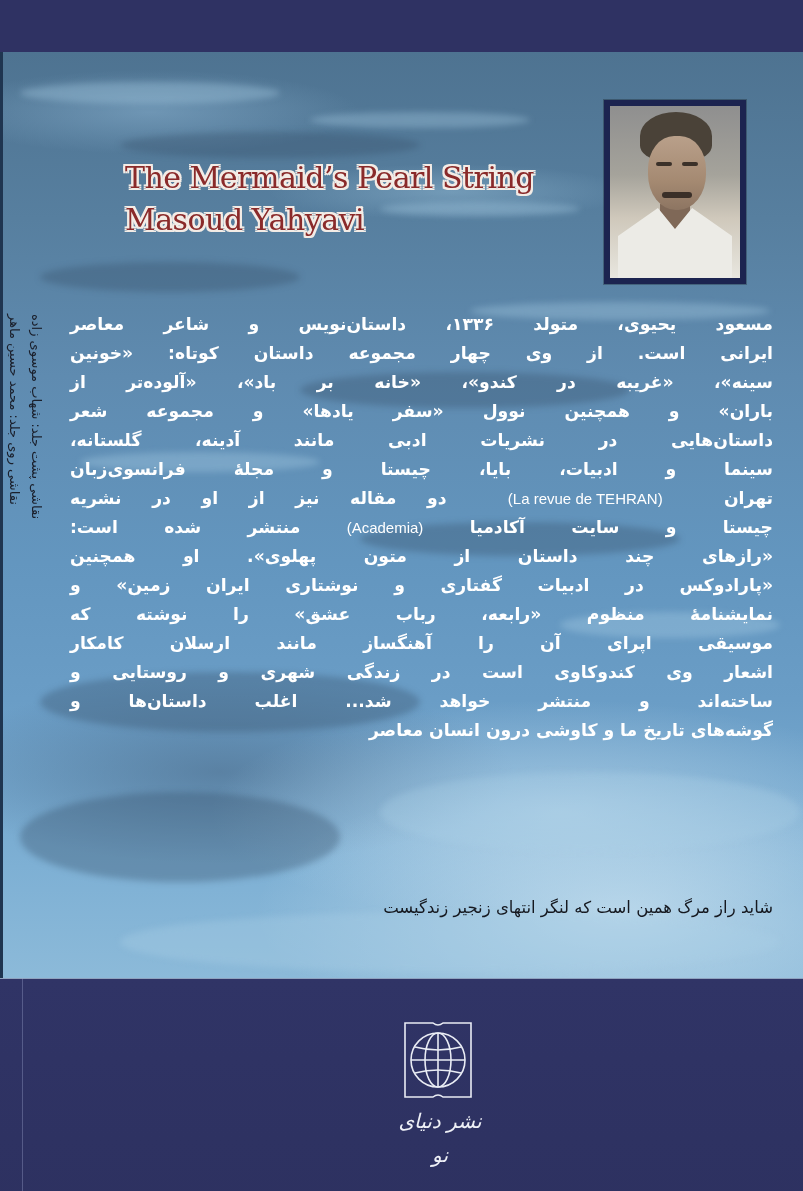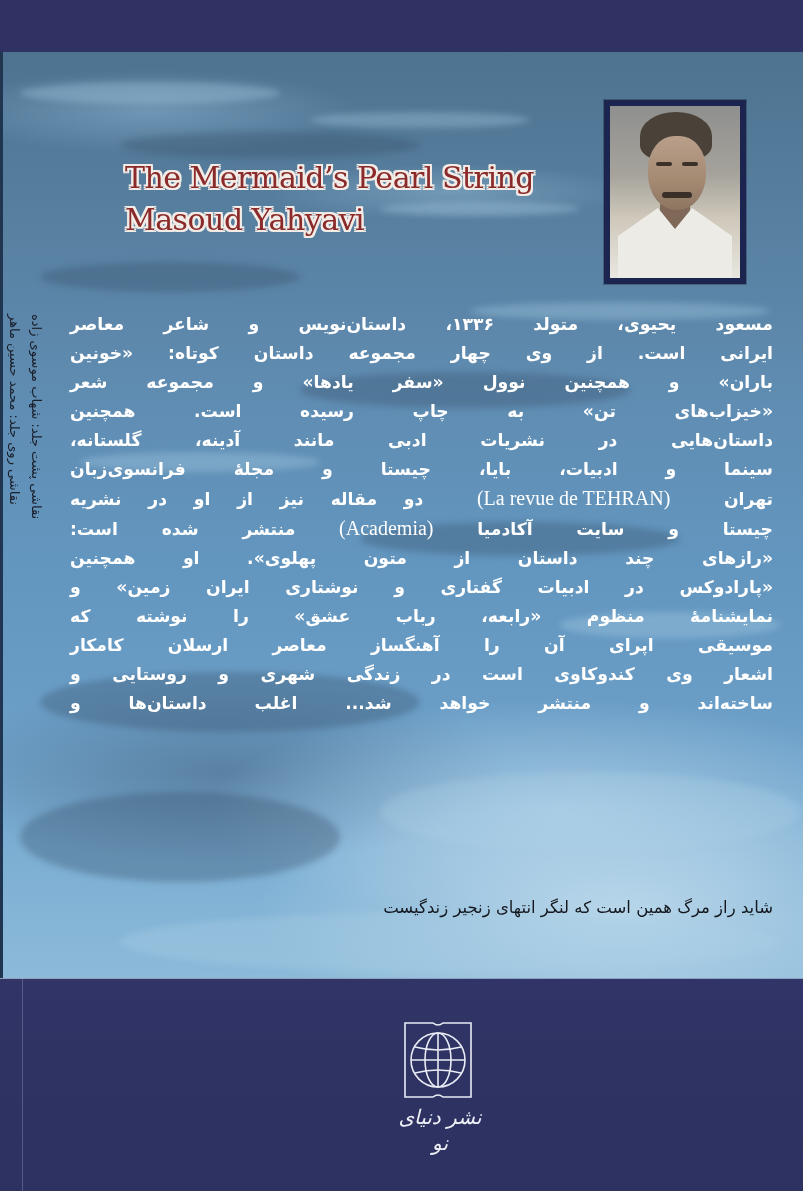--- a/index.html
+++ b/index.html
@@ -72,21 +72,21 @@
     
     .body-text {
       position: absolute; left: 70px; top: 258px; width: 703px;
       direction: rtl; text-align: justify; text-align-last: right;
       color: #ffffff; font-weight: bold; font-size: 17.2px; line-height: 29px;
       font-family: "DejaVu Sans", sans-serif;
     }
     .body-text .line { display: block; white-space: nowrap; text-align: justify; text-align-last: justify; }
     .body-text .line.last { text-align-last: right; }
     .latin {
-      font-family: Liberation Serif, serif; font-weight: normal; font-size: 20px;
+      font-family: Liberation Sans, sans-serif; font-weight: normal; font-size: 15px;
       unicode-bidi: isolate; direction: ltr; display: inline-block;
     }
 
     
     .credits {
       position: absolute; left: 4px; top: 262px; height: 480px; width: 56px;
     }
     .credit-line {
       position: absolute; top: 0; width: 450px; height: 22px;
       transform-origin: 0 0;
@@ -110,21 +110,21 @@
       border-top: 1px solid #8fa3bf;
     }
     .band-rule { position: absolute; left: 22px; top: 926px; width: 1px; height: 265px; background: rgba(160,170,210,0.35); }
     .logo {
       position: absolute; left: 403px; top: 969px; width: 70px; height: 78px;
     }
     .publisher-name {
       position: absolute; left: 395px; top: 1052px; width: 90px;
       direction: rtl; text-align: center;
       font-family: "DejaVu Serif", serif; font-style: italic;
-      color: #eef0f6; font-size: 20px; line-height: 26px;
+      color: #eef0f6; font-size: 20px; line-height: 34px;
     }
   </style>
 </head>
 <body>
 
 <div class="cover">
 
   <div class="water">
     <div class="ripple" style="left:20px;top:30px;width:260px;height:22px;"></div>
     <div class="ripple" style="left:310px;top:60px;width:220px;height:16px;"></div>
@@ -161,40 +161,41 @@
   </div>
 
   <div class="credits">
     <div class="credit-line c1">نقاشی روی جلد: محمد حسین ماهر</div>
     <div class="credit-line c2">نقاشی پشت جلد: شهاب موسوی زاده</div>
   </div>
 
   <div class="body-text">
     <span class="line">مسعود یحیوی، متولد ۱۳۳۶، داستان‌نویس و شاعر معاصر</span>
     <span class="line">ایرانی است. از وی چهار مجموعه داستان کوتاه: «خونین</span>
+    <span class="line">سینه»، «غریبه در کندو»، «خانه بر باد»، «آلوده‌تر از</span>
     <span class="line">باران» و همچنین نوول «سفر یادها» و مجموعه شعر</span>
-    <span class="line">«خیزاب‌های تن» به چاپ رسیده است. همچنین</span>
     <span class="line">داستان‌هایی در نشریات ادبی مانند آدینه، گلستانه،</span>
     <span class="line">سینما و ادبیات، بایا، چیستا و مجلهٔ فرانسوی‌زبان</span>
     <span class="line">
       <span>تهران</span>
       &nbsp;<span class="latin">(La revue de TEHRAN)</span>&nbsp;
       <span>دو مقاله نیز از او در نشریه</span>
     </span>
     <span class="line">
       <span>چیستا و سایت آکادمیا</span>
       <span class="latin">(Academia)</span>
       <span>منتشر شده است:</span>
     </span>
     <span class="line">«رازهای چند داستان از متون پهلوی». او همچنین</span>
     <span class="line">«پارادوکس در ادبیات گفتاری و نوشتاری ایران زمین» و</span>
     <span class="line">نمایشنامهٔ منظوم «رابعه، رباب عشق» را نوشته که</span>
-    <span class="line">موسیقی اپرای آن را آهنگساز معاصر ارسلان کامکار</span>
+    <span class="line">موسیقی اپرای آن را آهنگساز مانند ارسلان کامکار</span>
     <span class="line">اشعار وی کندوکاوی است در زندگی شهری و روستایی و</span>
     <span class="line">ساخته‌اند و منتشر خواهد شد... اغلب داستان‌ها و</span>
+    <span class="line last">گوشه‌های تاریخ ما و کاوشی درون انسان معاصر</span>
   </div>
 
   <div class="quote">
     <div>شاید راز مرگ همین است که لنگر انتهای زنجیر زندگیست</div>
   </div>
 
   <div class="band"></div>
   <div class="band-rule"></div>
 
   <div class="logo">

